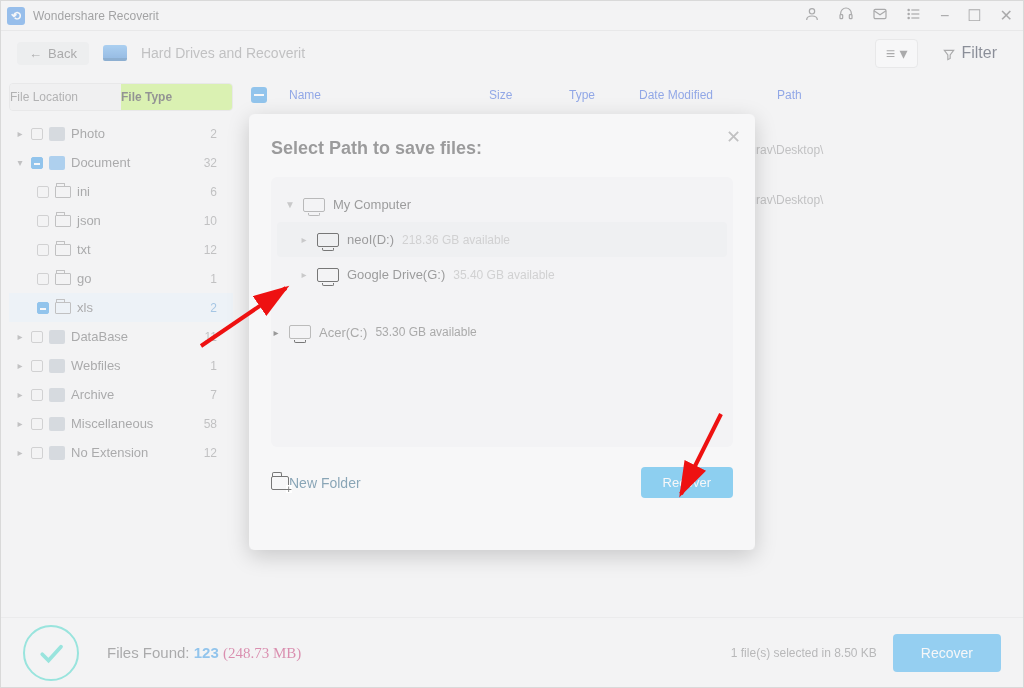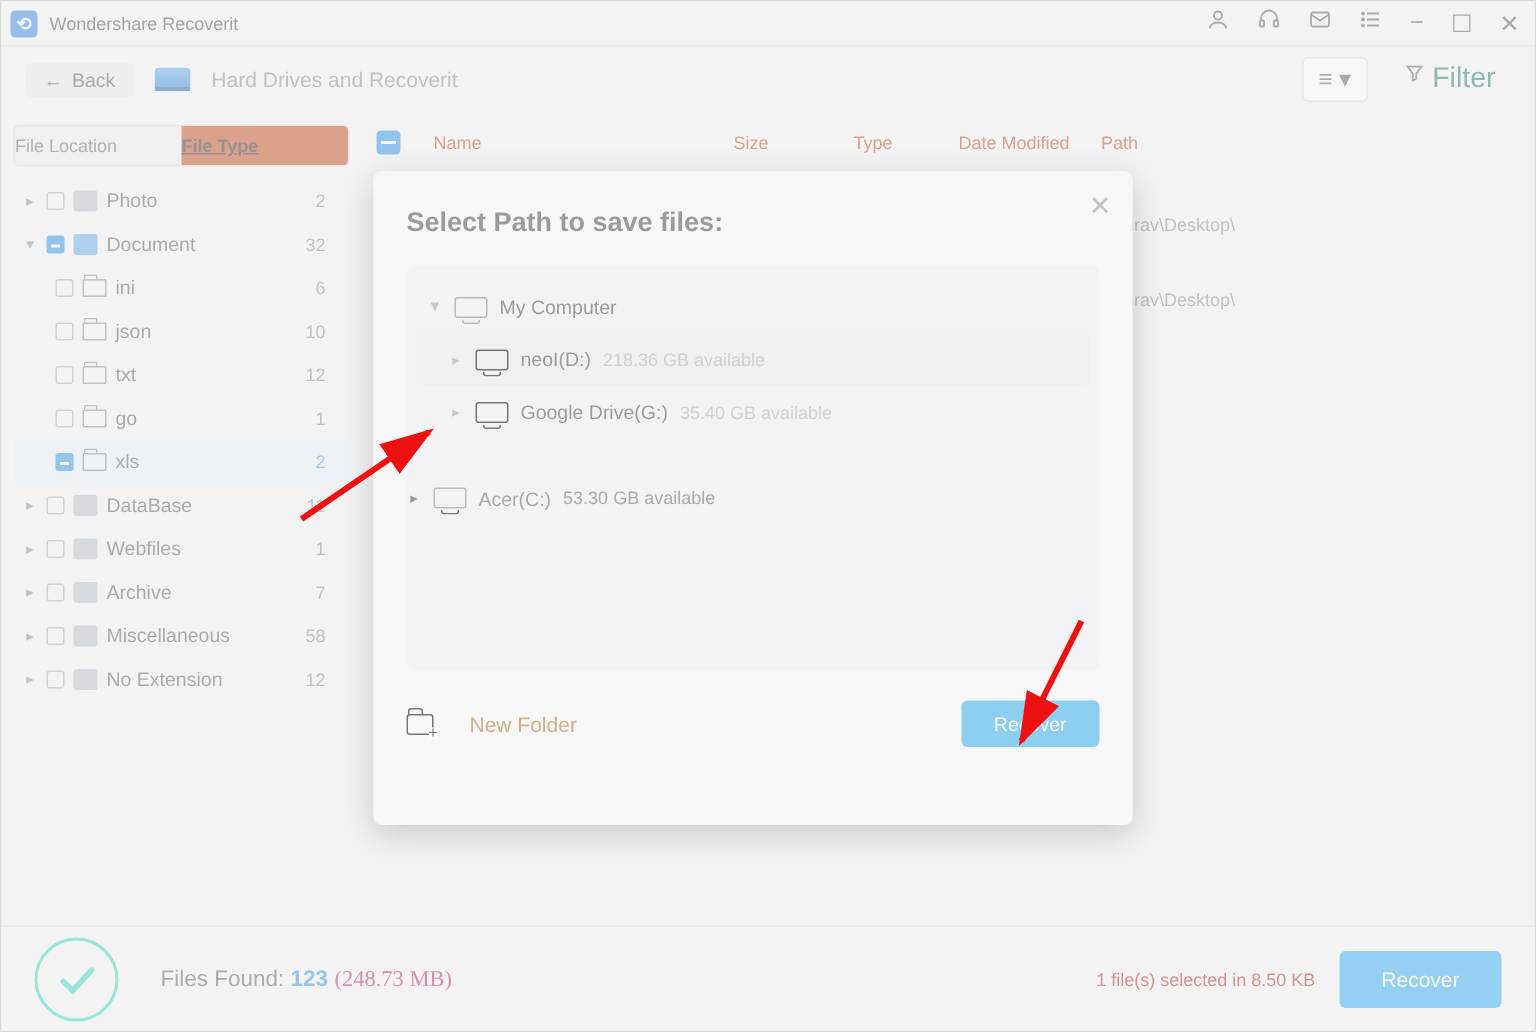--- a/index.html
+++ b/index.html
@@ -15,72 +15,72 @@
   .titlebar .sysicons{display:flex; gap:18px; align-items:center; color:#555; font-size:16px; padding-right:4px;}
   .titlebar .sysicons span{cursor:pointer;}
 
   
   .toolbar { display:flex; align-items:center; height:44px; padding:0 16px; gap:14px;}
   .back-btn { display:flex; align-items:center; gap:6px; background:#e9eaeb; border-radius:4px; padding:4px 12px; font-size:13px; color:#555;}
   .drive-icon { width:24px; height:16px; background:linear-gradient(#58a8ef,#2d7ed3); border-radius:3px 3px 2px 2px; border-bottom:3px solid #1561a8; }
   .location-label{font-size:14px; color:#888;}
   .toolbar .spacer{flex:1;}
   .view-btn{border:1px solid #ddd; border-radius:4px; padding:4px 10px; background:#fff; color:#555; font-size:16px;}
-  .filter-btn{display:flex;align-items:flex-start;gap:5px;padding:4px 10px;font-size:19px;color:#0f766e;}
+  .filter-btn{display:flex;align-items:flex-end;gap:5px;padding:4px 10px;font-size:16px;color:#0f172a;}
   .search-box{display:flex;align-items:center;gap:6px;padding:4px 10px;font-size:13px;color:#888; width:200px;}
   .search-box .ph{color:#888;}
 
   
   .body { display:flex; height: calc(100% - 30px - 44px - 70px); }
 
   
   .sidebar { width:240px; padding:8px 8px; border-right:none; }
   .tabs { display:flex; border:1px solid #ddd; border-radius:4px; overflow:hidden; margin-bottom:8px;}
   .tabs .tab{flex:1;text-align:left;font-size:12px;padding:6px 0;color:#666;background:#efefef;}
-  .tabs .tab.active{background:#c2410c;color:#222;font-weight:600;text-decoration:underline;}
+  .tabs .tab.active{background:#bef264;color:#222;font-weight:600;}
   .tree{font-size:13px;color:#555; overflow-y:auto; height:calc(100% - 34px);}
   .tree .node{display:flex;align-items:center;justify-content:space-between;padding:7px 6px;}
   .tree .node .left{display:flex;align-items:center;gap:6px;}
   .tree .node .count{color:#888;font-size:12px;padding-right:10px;}
   .tree .chev{width:10px;color:#888;font-size:10px;display:inline-block;text-align:center;}
   .tree .chk{width:12px;height:12px;border:1px solid #aaa;border-radius:2px;flex-shrink:0;}
   .tree .chk.checked{background:#1f8fe5;border-color:#1f8fe5;position:relative;}
   .tree .chk.checked::after{content:"";position:absolute;left:2px;top:5px;width:6px;height:2px;background:#fff;}
   .tree .ficon{width:16px;height:14px;border-radius:2px;background:#b7bfc7;}
   .tree .ficon.blue{background:#5ea8e8;}
   .tree .folder{width:16px;height:12px;border:1px solid #888;border-radius:1px;position:relative;}
   .tree .folder::before{content:"";position:absolute;top:-4px;left:0;width:7px;height:3px;border:1px solid #888;border-bottom:none;border-radius:1px 1px 0 0;}
   .tree .child{padding-left:28px;}
   .tree .node.selected{background:#e9f3fc;}
   .tree .node.selected .count{color:#4a92d2;}
 
   
   .content { flex:1; padding:6px 16px 6px 10px; }
-  .headers{display:flex;align-items:center;font-size:12px;color:#c2410c;padding:6px 0;border-bottom:none;}
+  .headers{display:flex;align-items:center;font-size:12px;color:#1d4ed8;padding:6px 0;border-bottom:none;}
   .headers .chkall{width:16px;height:16px;background:#1f8fe5;border-radius:3px;margin-right:22px;position:relative;}
   .headers .chkall::after{content:"";position:absolute;left:3px;top:7px;width:10px;height:2px;background:#fff;}
   .col-name{flex:0 0 200px;}
   .col-size{flex:0 0 80px;}
   .col-type{flex:0 0 70px;}
   .col-mod{flex:0 0 95px;}
-  .col-path{flex:1;}
+  .col-path{flex:1;margin-left:43px;}
   .rows{margin-top:28px;}
   .row{display:flex;font-size:12px;color:#666;padding:6px 0;}
   .row .pad{width:435px;}
   .pathcell{color:#888;}
 
   
   .statusbar{position:absolute;left:0;right:0;bottom:0;height:70px;display:flex;align-items:center;padding:0 22px;background:#f5f6f7;border-top:1px solid #e5e5e5;}
   .done-badge{width:56px;height:56px;border-radius:50%;border:2px solid #2fd5c4;display:flex;align-items:center;justify-content:center;margin-right:28px;}
   .done-badge svg{stroke:#2fd5c4;}
   .found-text{font-size:15px;color:#555;}
   .found-text .num{color:#1f8fe5;font-weight:700;}
   .found-text .sz{color:#be185d;font-family:Liberation Serif, serif;}
   .statusbar .spacer{flex:1;}
-  .selected-text{font-size:12px;color:#b91c1c;margin-right:16px;}
+  .selected-text{font-size:12px;color:#737373;margin-right:16px;}
   .recover-main{background:#27a7f0;color:#fff;border:none;border-radius:4px;padding:11px 28px;font-size:14px;}
 
   
   .dim{position:absolute;inset:0;background:rgba(240,241,242,0.55);}
 
   
   .modal{position:absolute;left:248px;top:113px;width:506px;height:436px;background:#fff;border-radius:6px;box-shadow:0 6px 22px rgba(0,0,0,0.18);padding:24px 22px 18px 22px;}
   .modal .close{position:absolute;top:12px;right:14px;font-size:18px;color:#888;cursor:pointer;}
   .modal h2{font-size:18px;color:#333;font-weight:600;margin-bottom:18px;}
   .plist{background:#f6f7f8;border-radius:6px;padding:10px 6px;height:270px;}
@@ -88,21 +88,21 @@
   .prow .caret{font-size:10px;color:#999;width:10px;text-align:center;}
   .prow.root .caret{transform:rotate(0deg);}
   .prow .disk{width:22px;height:14px;border:1.5px solid #777;border-radius:2px;position:relative;flex-shrink:0;}
   .prow .disk::after{content:"";position:absolute;left:4px;right:4px;bottom:-5px;height:2px;border:1.5px solid #777;border-top:none;border-radius:0 0 2px 2px;}
   .prow .dlabel{color:#333;}
   .prow .avail{color:#aaa;font-size:12px;}
   .prow.child{padding-left:22px;}
   .prow.selected{background:#edeff1;}
   .prow.dim .dlabel{color:#aaa;}
   .modal-footer{display:flex;align-items:center;justify-content:space-between;margin-top:20px;}
-  .newfolder{display:flex;align-items:center;gap:24px;color:#a16207;font-size:14px;}
+  .newfolder{display:flex;align-items:center;gap:0;color:#0c4a6e;font-size:14px;}
   .nf-icon{width:18px;height:14px;border:1.5px solid #777;border-radius:2px;position:relative;}
   .nf-icon::before{content:"";position:absolute;top:-5px;left:0;width:8px;height:4px;border:1.5px solid #777;border-bottom:none;border-radius:2px 2px 0 0;}
   .nf-icon::after{content:"+";position:absolute;right:-4px;bottom:-4px;font-size:11px;color:#777;background:#fff;line-height:8px;}
   .recover-btn{background:#16a7ee;color:#fff;border:none;border-radius:4px;padding:8px 22px;font-size:13px;}
 
   
   .arrow{position:absolute;pointer-events:none;}
   .arrow svg{overflow:visible;}
 </style>
 </head>

